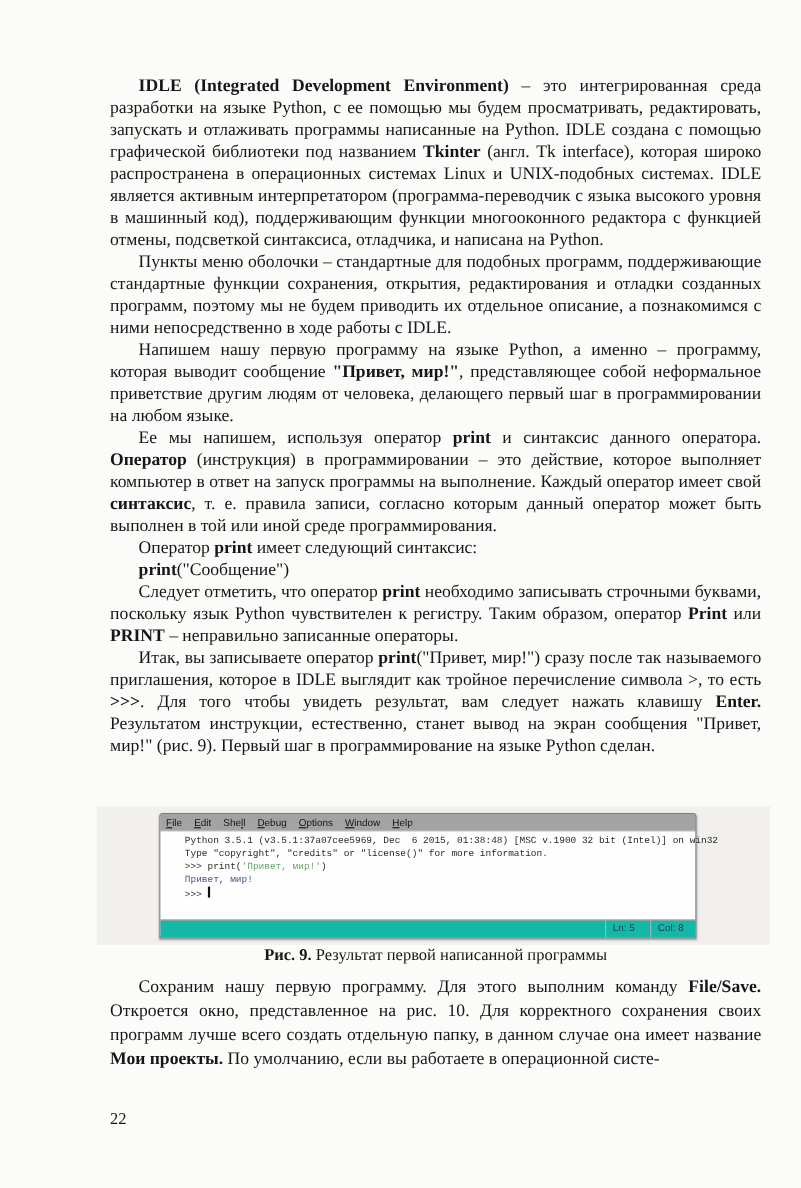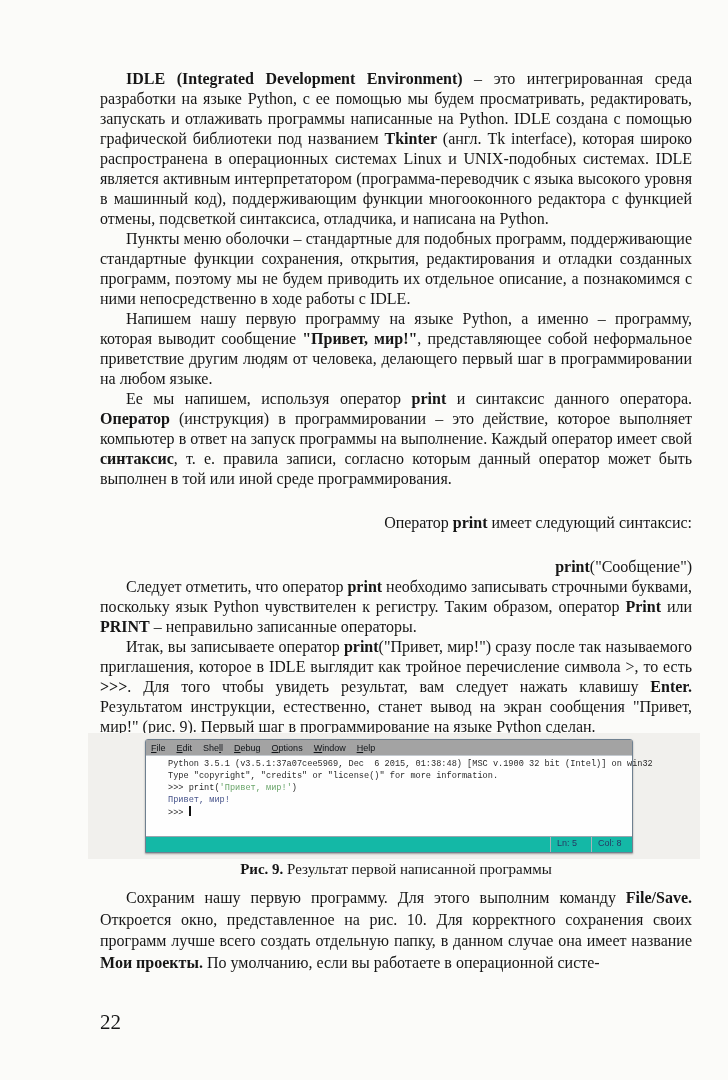--- a/index.html
+++ b/index.html
@@ -16,21 +16,21 @@
     position: absolute; left: 100px; width: 592px;
     color: #161616;
   }
   .text-col.top { top: 69px; }
   .text-col.bottom { top: 887px; }
   .para {
     margin: 0; text-indent: 26px; text-align: justify;
     font-size: 16px; line-height: 20px;
   }
   .text-col.bottom .para { line-height: 21.5px; }
-  .para.nojust { text-align: right; margin-top: 24px; }
+  .para.nojust { text-align: left; }
   .b { font-weight: bold; }
 
   
   .figure-band {
     position: absolute; left: 88px; top: 733px; width: 612px; height: 126px;
     background: #f1f0ed;
   }
 
   
   .shell-window {
@@ -101,21 +101,21 @@
     min-width: 28px; white-space: nowrap;
   }
 
   
   .caption {
     position: absolute; left: 100px; top: 861px; width: 592px;
     text-align: center; font-size: 15px; color: #161616;
   }
   .page-number {
     position: absolute; left: 100px; top: 1010px;
-    font-size: 21px; color: #161616;
+    font-size: 15px; color: #161616;
   }
 </style>
 </head>
 <body>
 
 <div class="page">
 
   <div class="text-col top">
       <p class="para"><span class="b">IDLE (Integrated Development Environment)</span><span> – это интегрированная среда разработки на языке Python, с ее помощью мы будем просматривать, редактировать, запускать и отлаживать программы написанные на Python. IDLE создана с помощью графической библиотеки под названием </span><span class="b">Tkinter</span><span> (англ. Tk interface), которая широко распространена в операционных системах Linux и UNIX-подобных системах. IDLE является активным интерпретатором (программа-переводчик с языка высокого уровня в машинный код), поддерживающим функции многооконного редактора с функцией отмены, подсветкой синтаксиса, отладчика, и написана на Python.</span></p>
       <p class="para"><span>Пункты меню оболочки – стандартные для подобных программ, поддерживающие стандартные функции сохранения, открытия, редактирования и отладки созданных программ, поэтому мы не будем приводить их отдельное описание, а познакомимся с ними непосредственно в ходе работы с IDLE.</span></p>

